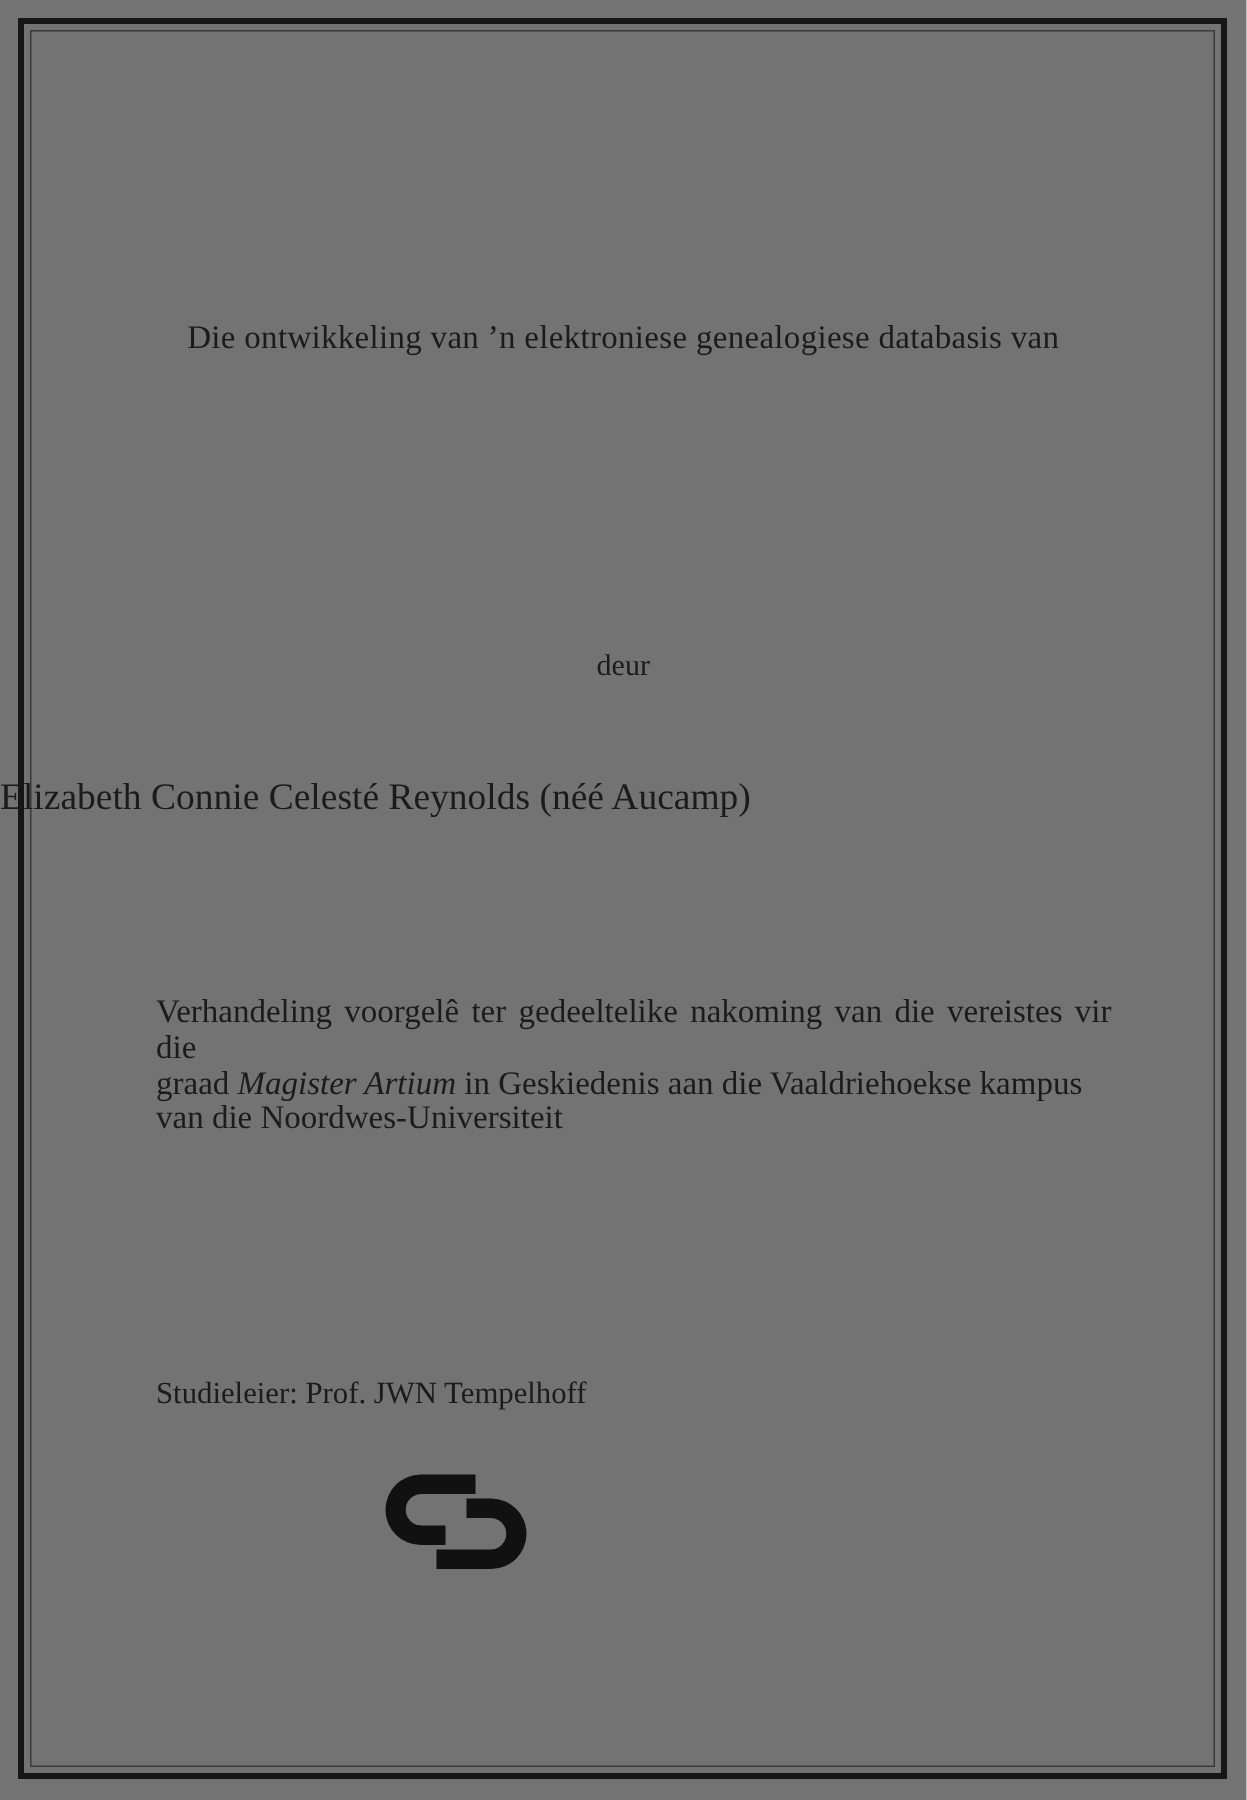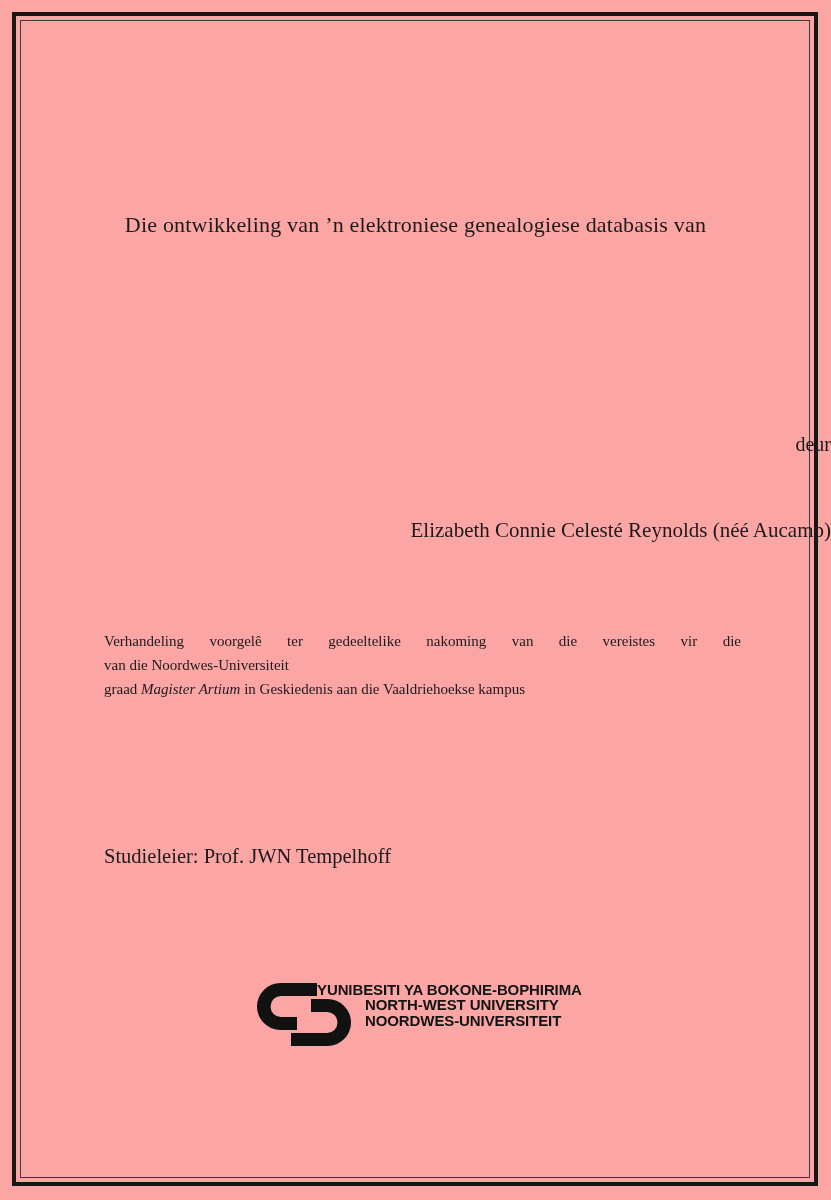--- a/index.html
+++ b/index.html
@@ -1,52 +1,52 @@
 <!DOCTYPE html>
 <html><head>
 <meta charset="utf-8">
 <style>
   html, body { margin:0; padding:0; background:#ffffff; }
   .page {
     position:relative;
     width:831px; height:1200px;
-    background:#fca5a5;
+    background:#737373;
     font-family:"Liberation Serif", serif;
     color:#1b1b1b;
     overflow:hidden;
   }
   .frame-outer {
     position:absolute; left:12px; top:12px; right:13px; bottom:14px;
     border:4px solid #161616;
   }
   .frame-inner {
     position:absolute; left:20px; top:20px; right:21px; bottom:22px;
     border:1px solid #3a3a3a;
   }
   .title-block {
     position:absolute; top:202px; left:55px; right:55px;
     text-align:center;
     font-size:22px; line-height:46px; letter-spacing:0.2px;
   }
   .byline {
     position:absolute; top:433px; left:0; right:0;
-    text-align:right; font-size:20px;
+    text-align:center; font-size:20px;
   }
   .author {
     position:absolute; top:518px; left:0; right:0;
-    text-align:right; font-size:21px;
+    text-align:left; font-size:25px;
   }
   .statement {
-    position:absolute; left:104px; top:630px; width:637px;
-    font-size:15px; line-height:23.8px;
+    position:absolute; left:104px; top:662px; width:637px;
+    font-size:22px; line-height:23.8px;
   }
   .statement .just { text-align:justify; text-align-last:justify; }
   .em { font-style:italic; }
   .supervisor-block {
-    position:absolute; left:104px; top:843px;
+    position:absolute; left:104px; top:916px;
     font-size:20.5px; line-height:27px;
   }
   .logo {
     position:absolute; left:255px; top:979px; width:330px; height:72px;
   }
   .logo-mark { position:absolute; left:0; top:2px; width:98px; height:66px; }
   .logo-text {
     position:absolute; left:62px; top:3px;
     font-family:"Liberation Sans", sans-serif;
     font-size:15px; line-height:15.4px; font-weight:600;
@@ -65,33 +65,28 @@
   <div class="title-block">
     <div>Die ontwikkeling van ’n elektroniese genealogiese databasis van</div>
   </div>
 
   <div class="byline">deur</div>
 
   <div class="author">Elizabeth Connie Celesté Reynolds (néé Aucamp)</div>
 
   <div class="statement">
     <div class="just">Verhandeling voorgelê ter gedeeltelike nakoming van die vereistes vir die</div>
+    <div><span>graad </span><span class="em">Magister Artium</span><span> in Geskiedenis aan die Vaaldriehoekse kampus</span></div>
     <div>van die Noordwes-Universiteit</div>
-    <div><span>graad </span><span class="em">Magister Artium</span><span> in Geskiedenis aan die Vaaldriehoekse kampus</span></div>
   </div>
 
   <div class="supervisor-block">
     <div>Studieleier: Prof. JWN Tempelhoff</div>
   </div>
 
   <div class="logo">
     <svg class="logo-mark" viewBox="0 0 98 66" xmlns="http://www.w3.org/2000/svg" aria-hidden="true">
       <path fill="#111111" d="M 62,2 H 25.5 A 23.5,23.5 0 0 0 25.5,49 H 42 V 36 H 26 A 10.5,10.5 0 0 1 26,15 H 62 Z"></path>
       <path fill="#111111" d="M 36,65 H 72.5 A 23.5,23.5 0 0 0 72.5,18 H 56 V 31 H 72 A 10.5,10.5 0 0 1 72,52 H 36 Z"></path>
     </svg>
-    <div class="logo-text">
-      <div>YUNIBESITI YA BOKONE-BOPHIRIMA</div>
-      <div class="indent">NORTH-WEST UNIVERSITY</div>
-      <div class="indent">NOORDWES-UNIVERSITEIT</div>
-    </div>
   </div>
 
 </div>
 
 </body></html>

